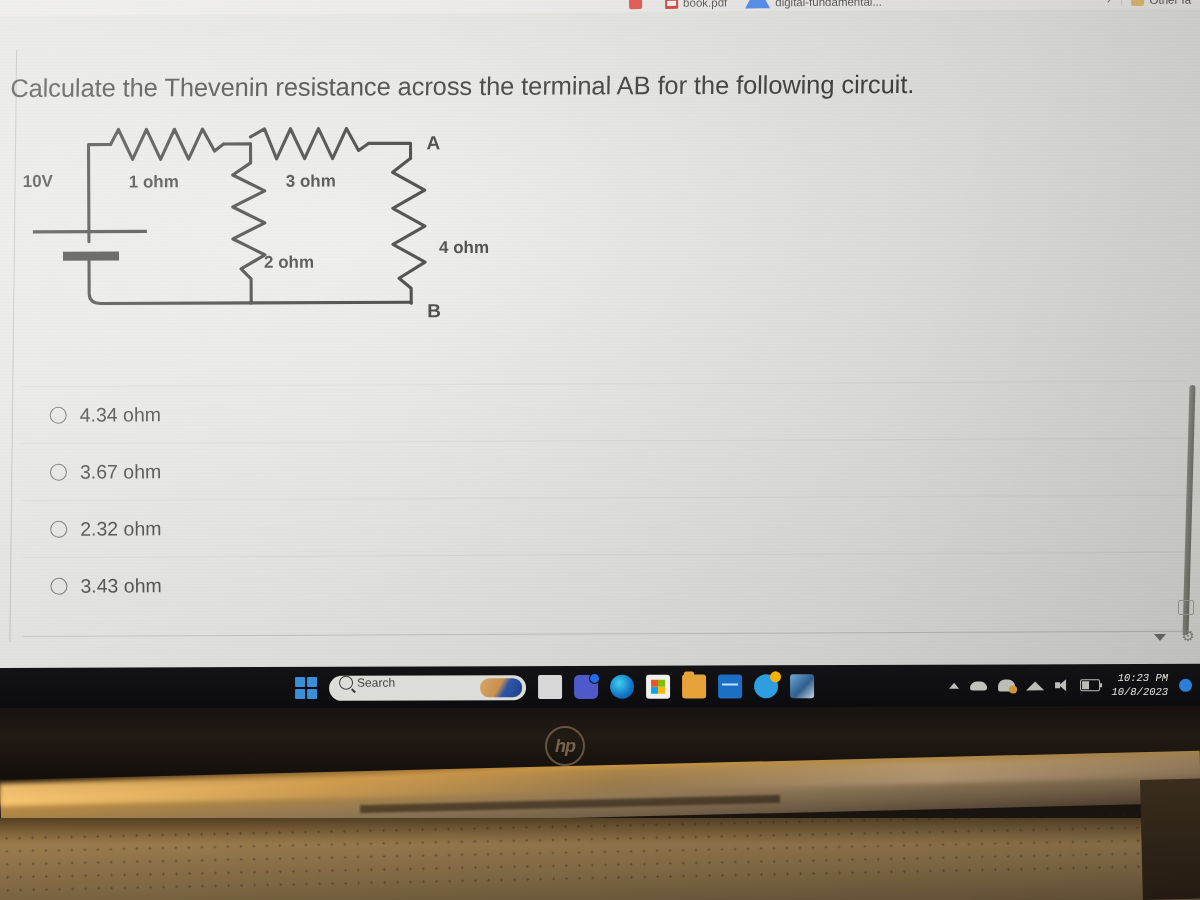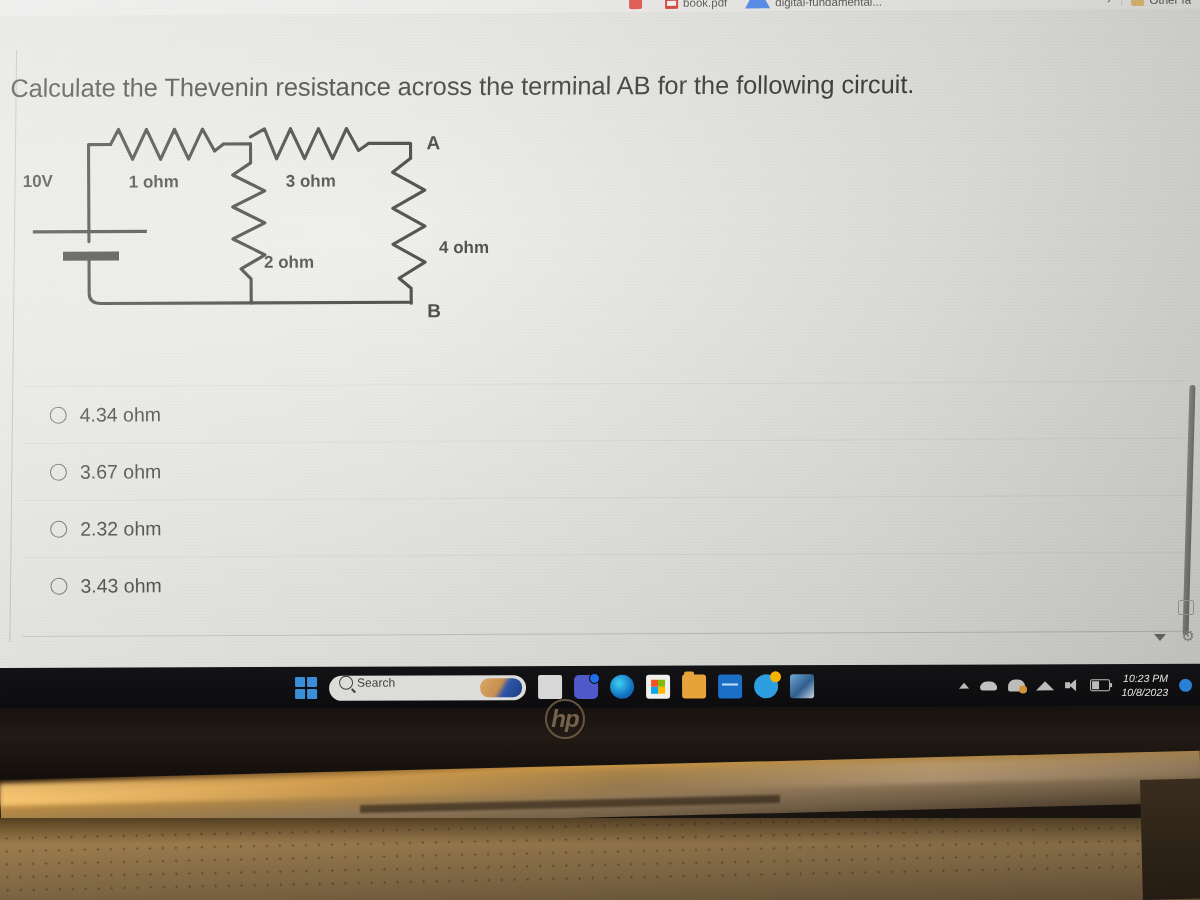--- a/index.html
+++ b/index.html
@@ -142,21 +142,21 @@
      background:linear-gradient(90deg,#f35325 50%,#81bc06 50%) top/100% 50% no-repeat,
                 linear-gradient(90deg,#05a6f0 50%,#ffb900 50%) bottom/100% 50% no-repeat;}
   .ti-folder{background:#e5a33a;border-radius:3px;}
   .ti-folder:before{content:"";position:absolute;left:2px;top:-3px;width:10px;height:5px;background:#e5a33a;border-radius:2px 2px 0 0;}
   .ti-blue{background:#1b6fc4;border-radius:3px;position:relative;}
   .ti-blue:after{content:"";position:absolute;left:4px;top:9px;right:4px;height:2px;background:#bfe3ff;}
   .ti-ring{background:#2d9ee0;border-radius:50%;position:relative;}
   .ti-ring:after{content:"";position:absolute;right:-3px;top:-3px;width:11px;height:11px;border-radius:50%;background:#f5b301;}
   .ti-photo{background:linear-gradient(135deg,#6fa8d6,#2f5e8d 55%,#c9d7e6);border-radius:3px;}
 
-  #tray{position:absolute;right:8px;top:0;height:42px;display:flex;align-items:center;gap:11px;color:#d6d6d2;font-size:10px;}
+  #tray{position:absolute;right:8px;top:0;height:42px;display:flex;align-items:center;gap:11px;color:#d6d6d2;font-size:10px;font-family:Liberation Mono, monospace;}
   .tray-ico{width:15px;height:15px;position:relative;opacity:.9;}
   #tr-caret{width:0;height:0;border-left:5px solid transparent;border-right:5px solid transparent;border-bottom:6px solid #cfcfcb;}
   #tr-cloud{width:17px;height:9px;background:#d5d5d1;border-radius:8px 8px 3px 3px;}
   #tr-onedrive{width:17px;height:12px;background:#cfcfcb;border-radius:7px 7px 2px 2px;position:relative;}
   #tr-onedrive:after{content:"";position:absolute;right:-2px;bottom:-2px;width:8px;height:8px;border-radius:50%;background:#e8a33d;}
   #tr-wifi{width:0;height:0;border-left:9px solid transparent;border-right:9px solid transparent;border-bottom:9px solid #cfcfcb;}
   #tr-vol{width:14px;height:12px;position:relative;}
   #tr-vol:before{content:"";position:absolute;left:0;top:3px;width:5px;height:6px;background:#cfcfcb;}
   #tr-vol:after{content:"";position:absolute;left:4px;top:0;width:0;height:0;border-top:6px solid transparent;border-bottom:6px solid transparent;border-right:7px solid #cfcfcb;}
   #tr-batt{width:18px;height:10px;border:1.5px solid #cfcfcb;border-radius:2px;position:relative;}
@@ -164,22 +164,22 @@
   #tr-batt:after{content:"";position:absolute;right:-3px;top:3px;width:2px;height:4px;background:#cfcfcb;}
   #clock{display:flex;flex-direction:column;align-items:flex-end;line-height:1.35;font-size:10.5px;color:#e4e4e0;font-style:italic;}
   #tr-notif{width:13px;height:13px;border-radius:50%;background:#2b7fd4;}
 
   
   #bezel{
     position:absolute;left:0;top:708px;width:1200px;height:72px;
     background:linear-gradient(180deg,#181310 0%,#221a14 40%,#120e0b 100%);
   }
   #hp-logo{
-    position:absolute;left:545px;top:699px;width:40px;height:40px;border-radius:50%;
-    border:2.5px solid #6d5a44;color:#7d6a51;font-style:italic;font-weight:bold;font-size:24px;
+    position:absolute;left:545px;top:726px;width:40px;height:40px;border-radius:50%;
+    border:2.5px solid #6d5a44;color:#7d6a51;font-style:italic;font-weight:bold;font-size:18px;
     display:flex;align-items:center;justify-content:center;letter-spacing:-1px;
     box-sizing:border-box;opacity:.92;
   }
   #bezel-notch{position:absolute;left:818px;top:762px;width:72px;height:4px;background:#2d251c;border-radius:2px;}
 
   #hinge{
     position:absolute;left:0;top:780px;width:1200px;height:52px;
     background:linear-gradient(178deg,
       #2a1d10 0%, #8a6430 10%, #c79343 22%, #a98347 40%,
       #8d7556 60%, #6e5c44 80%, #4a3b2b 100%);

